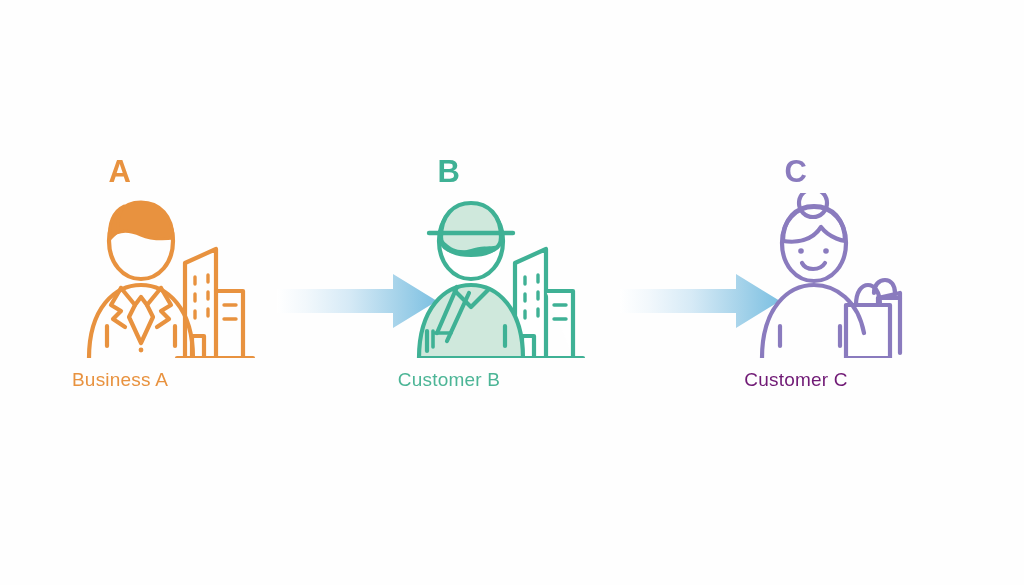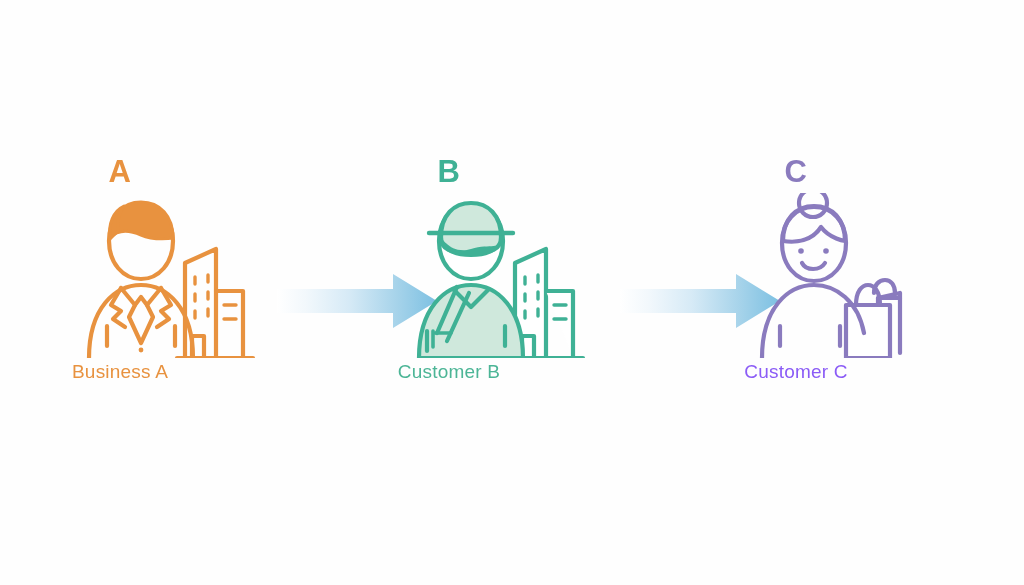--- a/index.html
+++ b/index.html
@@ -55,30 +55,30 @@
     position: absolute;
     top: 38px;
     left: 0;
     width: 230px;
     height: 165px;
   }
   .node-art svg { display: block; margin: 0 auto; }
 
   .node-label {
     position: absolute;
-    top: 205px;
+    top: 213px;
     left: 0;
     width: 230px;
     font-size: 19px;
     line-height: 24px;
     letter-spacing: 0.2px;
   }
   #node-a .node-label { color: #e8923f; transform: translateX(-57px); }
   #node-b .node-label { color: #4cb596; transform: translateX(-58px); }
-  #node-c .node-label { color: #8b5cf6; transform: translateX(-54px); }
+  #node-c .node-label { color: #701a75; transform: translateX(-54px); }
 
   
   .arrow {
     position: absolute;
     top: 273px;
     width: 160px;
     height: 56px;
   }
   #arrow-1 { left: 277px; }
   #arrow-2 { left: 620px; }

